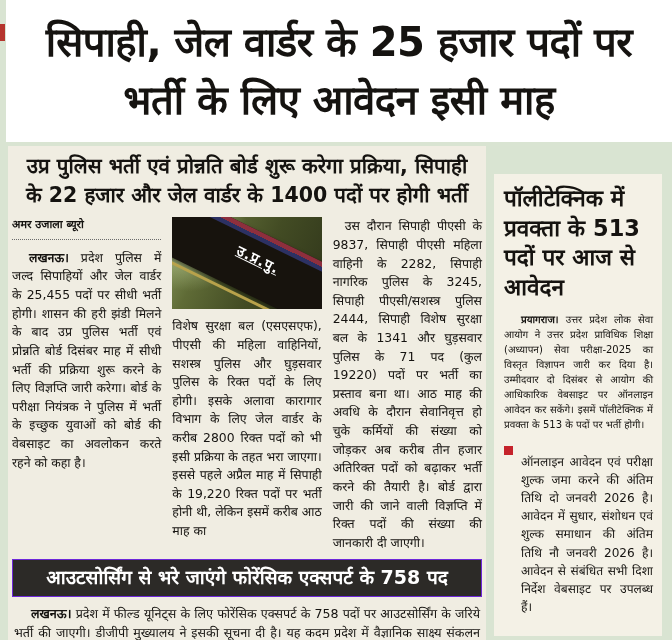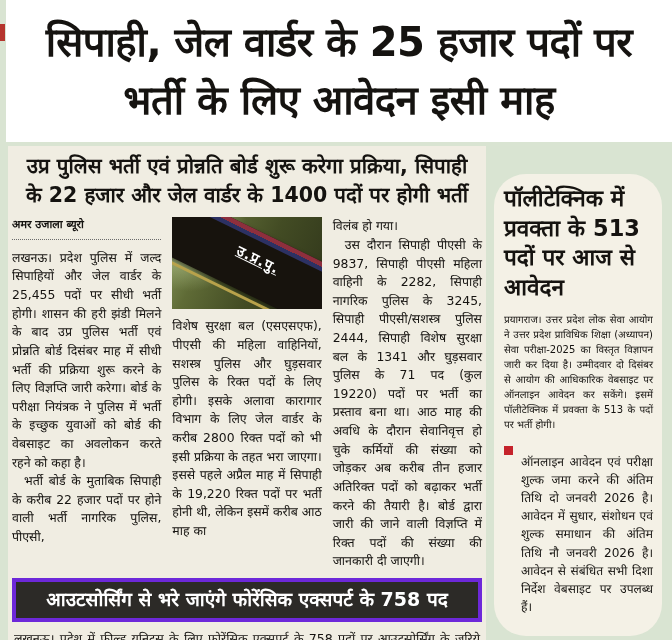--- a/index.html
+++ b/index.html
@@ -34,21 +34,21 @@
 
   .subhead {
     font-size:20.5px; font-weight:bold; text-align:center;
     line-height:1.4; padding:4px 6px 8px 6px;
   }
 
   .columns { display:flex; gap:11px; min-height:268px; }
   .col { flex:1 1 0; font-size:12.4px; line-height:1.5; text-align:justify; }
   .col p { margin:0; }
   .col p.indent { text-indent:12px; }
-  .dateline { font-weight:normal; }
+  .dateline { font-weight:bold;margin-left:17px; }
 
   .byline {
     font-size:11px; font-weight:bold;
     padding-bottom:5px; margin-bottom:9px;
     border-bottom:1px dotted #6b6b6b;
   }
 
   
   .photo {
     position:relative; height:92px; margin-bottom:8px; overflow:hidden;
@@ -67,42 +67,41 @@
     color:#ffffff; font-weight:bold; font-size:14px;
     text-align:center; margin-top:7px; letter-spacing:1px;
     text-decoration:underline;
   }
   .strap-cord { position:absolute; left:-10px; bottom:8px; width:170px; height:3px; background:#b8a24b; transform:rotate(26deg); }
 
   
   .banner {
     margin-top:7px;
     background:#2c2a27; color:#ffffff;
-    border:4px solid #6d28d9;
+    border:1px solid #6d28d9;
     text-align:center;
     font-size:19px; font-weight:bold;
     padding:4px 0 6px 0;
   }
 
   
   .bottom { padding:7px 2px 0 2px; font-size:12.6px; line-height:1.52; text-align:justify; }
   .bottom p { margin:0; }
   .bullet-row { display:flex; gap:8px; margin-top:7px; }
   .bullet-sq { flex:0 0 auto; width:9px; height:9px; margin-top:5px; background:#c5232b; }
   .bullet-row .btxt { flex:1 1 auto; }
 
   
   .sidebar-wrap { width:182px; padding:28px 6px 0 8px; box-sizing:border-box; }
   .sidebar {
     background:#f4f1e6;
     padding:10px 9px 10px 10px;
     box-sizing:border-box;
     height:462px;
     overflow:hidden;
-    border-radius:32px;
   }
   .sidebar h2 { margin:0 0 9px 0; font-size:22.5px; line-height:1.32; font-weight:bold; }
   .sidebar .intro { margin:0 0 9px 0; font-size:10px; line-height:1.5; text-align:justify; }
   .sidebar .bullet-row { font-size:12.1px; line-height:1.5; text-align:justify; margin-top:8px; }
 </style>
 </head>
 <body>
 
 <div class="page">
   <div class="red-sliver"></div>
@@ -114,37 +113,35 @@
   <div class="content-row">
 
     <div class="main-col">
       <div class="subhead">उप्र पुलिस भर्ती एवं प्रोन्नति बोर्ड शुरू करेगा प्रक्रिया, सिपाही के 22 हजार और जेल वार्डर के 1400 पदों पर होगी भर्ती</div>
 
       <div class="columns">
 
         <div class="col">
           <div class="byline">अमर उजाला ब्यूरो</div>
           <p><span class="dateline">लखनऊ।</span> <span>प्रदेश पुलिस में जल्द सिपाहियों और जेल वार्डर के 25,455 पदों पर सीधी भर्ती होगी। शासन की हरी झंडी मिलने के बाद उप्र पुलिस भर्ती एवं प्रोन्नति बोर्ड दिसंबर माह में सीधी भर्ती की प्रक्रिया शुरू करने के लिए विज्ञप्ति जारी करेगा। बोर्ड के परीक्षा नियंत्रक ने पुलिस में भर्ती के इच्छुक युवाओं को बोर्ड की वेबसाइट का अवलोकन करते रहने को कहा है।</span></p>
-          <p class="indent">भर्ती बोर्ड के मुताबिक सिपाही के करीब 22 हजार पदों पर होने वाली भर्ती नागरिक पुलिस, पीएसी,</p>
         </div>
 
         <div class="col">
           <div class="photo">
             <div class="glow"></div>
             <div class="strap">
               <div class="strap-stripe"></div>
               <div class="strap-badge">उ.प्र.पु.</div>
             </div>
             <div class="strap-cord"></div>
           </div>
           <p>विशेष सुरक्षा बल (एसएसएफ), पीएसी की महिला वाहिनियों, सशस्त्र पुलिस और घुड़सवार पुलिस के रिक्त पदों के लिए होगी। इसके अलावा कारागार विभाग के लिए जेल वार्डर के करीब 2800 रिक्त पदों को भी इसी प्रक्रिया के तहत भरा जाएगा। इससे पहले अप्रैल माह में सिपाही के 19,220 रिक्त पदों पर भर्ती होनी थी, लेकिन इसमें करीब आठ माह का</p>
         </div>
 
         <div class="col">
-          <p>विलंब हो गया।</p>
           <p class="indent">उस दौरान सिपाही पीएसी के 9837, सिपाही पीएसी महिला वाहिनी के 2282, सिपाही नागरिक पुलिस के 3245, सिपाही पीएसी/सशस्त्र पुलिस 2444, सिपाही विशेष सुरक्षा बल के 1341 और घुड़सवार पुलिस के 71 पद (कुल 19220) पदों पर भर्ती का प्रस्ताव बना था। आठ माह की अवधि के दौरान सेवानिवृत्त हो चुके कर्मियों की संख्या को जोड़कर अब करीब तीन हजार अतिरिक्त पदों को बढ़ाकर भर्ती करने की तैयारी है। बोर्ड द्वारा जारी की जाने वाली विज्ञप्ति में रिक्त पदों की संख्या की जानकारी दी जाएगी।</p>
         </div>
 
       </div>
 
       <div class="banner">आउटसोर्सिंग से भरे जाएंगे फोरेंसिक एक्सपर्ट के 758 पद</div>
 
       <div class="bottom">
         <p><span class="dateline">लखनऊ।</span> <span>प्रदेश में फील्ड यूनिट्स के लिए फोरेंसिक एक्सपर्ट के 758 पदों पर आउटसोर्सिंग के जरिये भर्ती की जाएगी। डीजीपी मुख्यालय ने इसकी सूचना दी है। यह कदम प्रदेश में वैज्ञानिक साक्ष्य संकलन और प्रयोगशाला परीक्षण की प्रक्रिया को और अधिक सुदृढ़ करने के उद्देश्य से उठाया जा रहा है। चयन में एफएसीटी और एफएसीटी प्लस (फोरेंसिक एप्टीट्यूट एंड कैलिबर टेस्ट) उत्तीर्ण अभ्यर्थियों को वरीयता दी जाएगी। फोरेंसिक एक्सपर्ट ग्रेड-1 के 75, ग्रेड-2 के 183 और ग्रेड-3 के 500 पदों पर भर्ती होगी। इसके लिए शैक्षिक योग्यता बीएससी और एमएससी है।</span></p>
 

